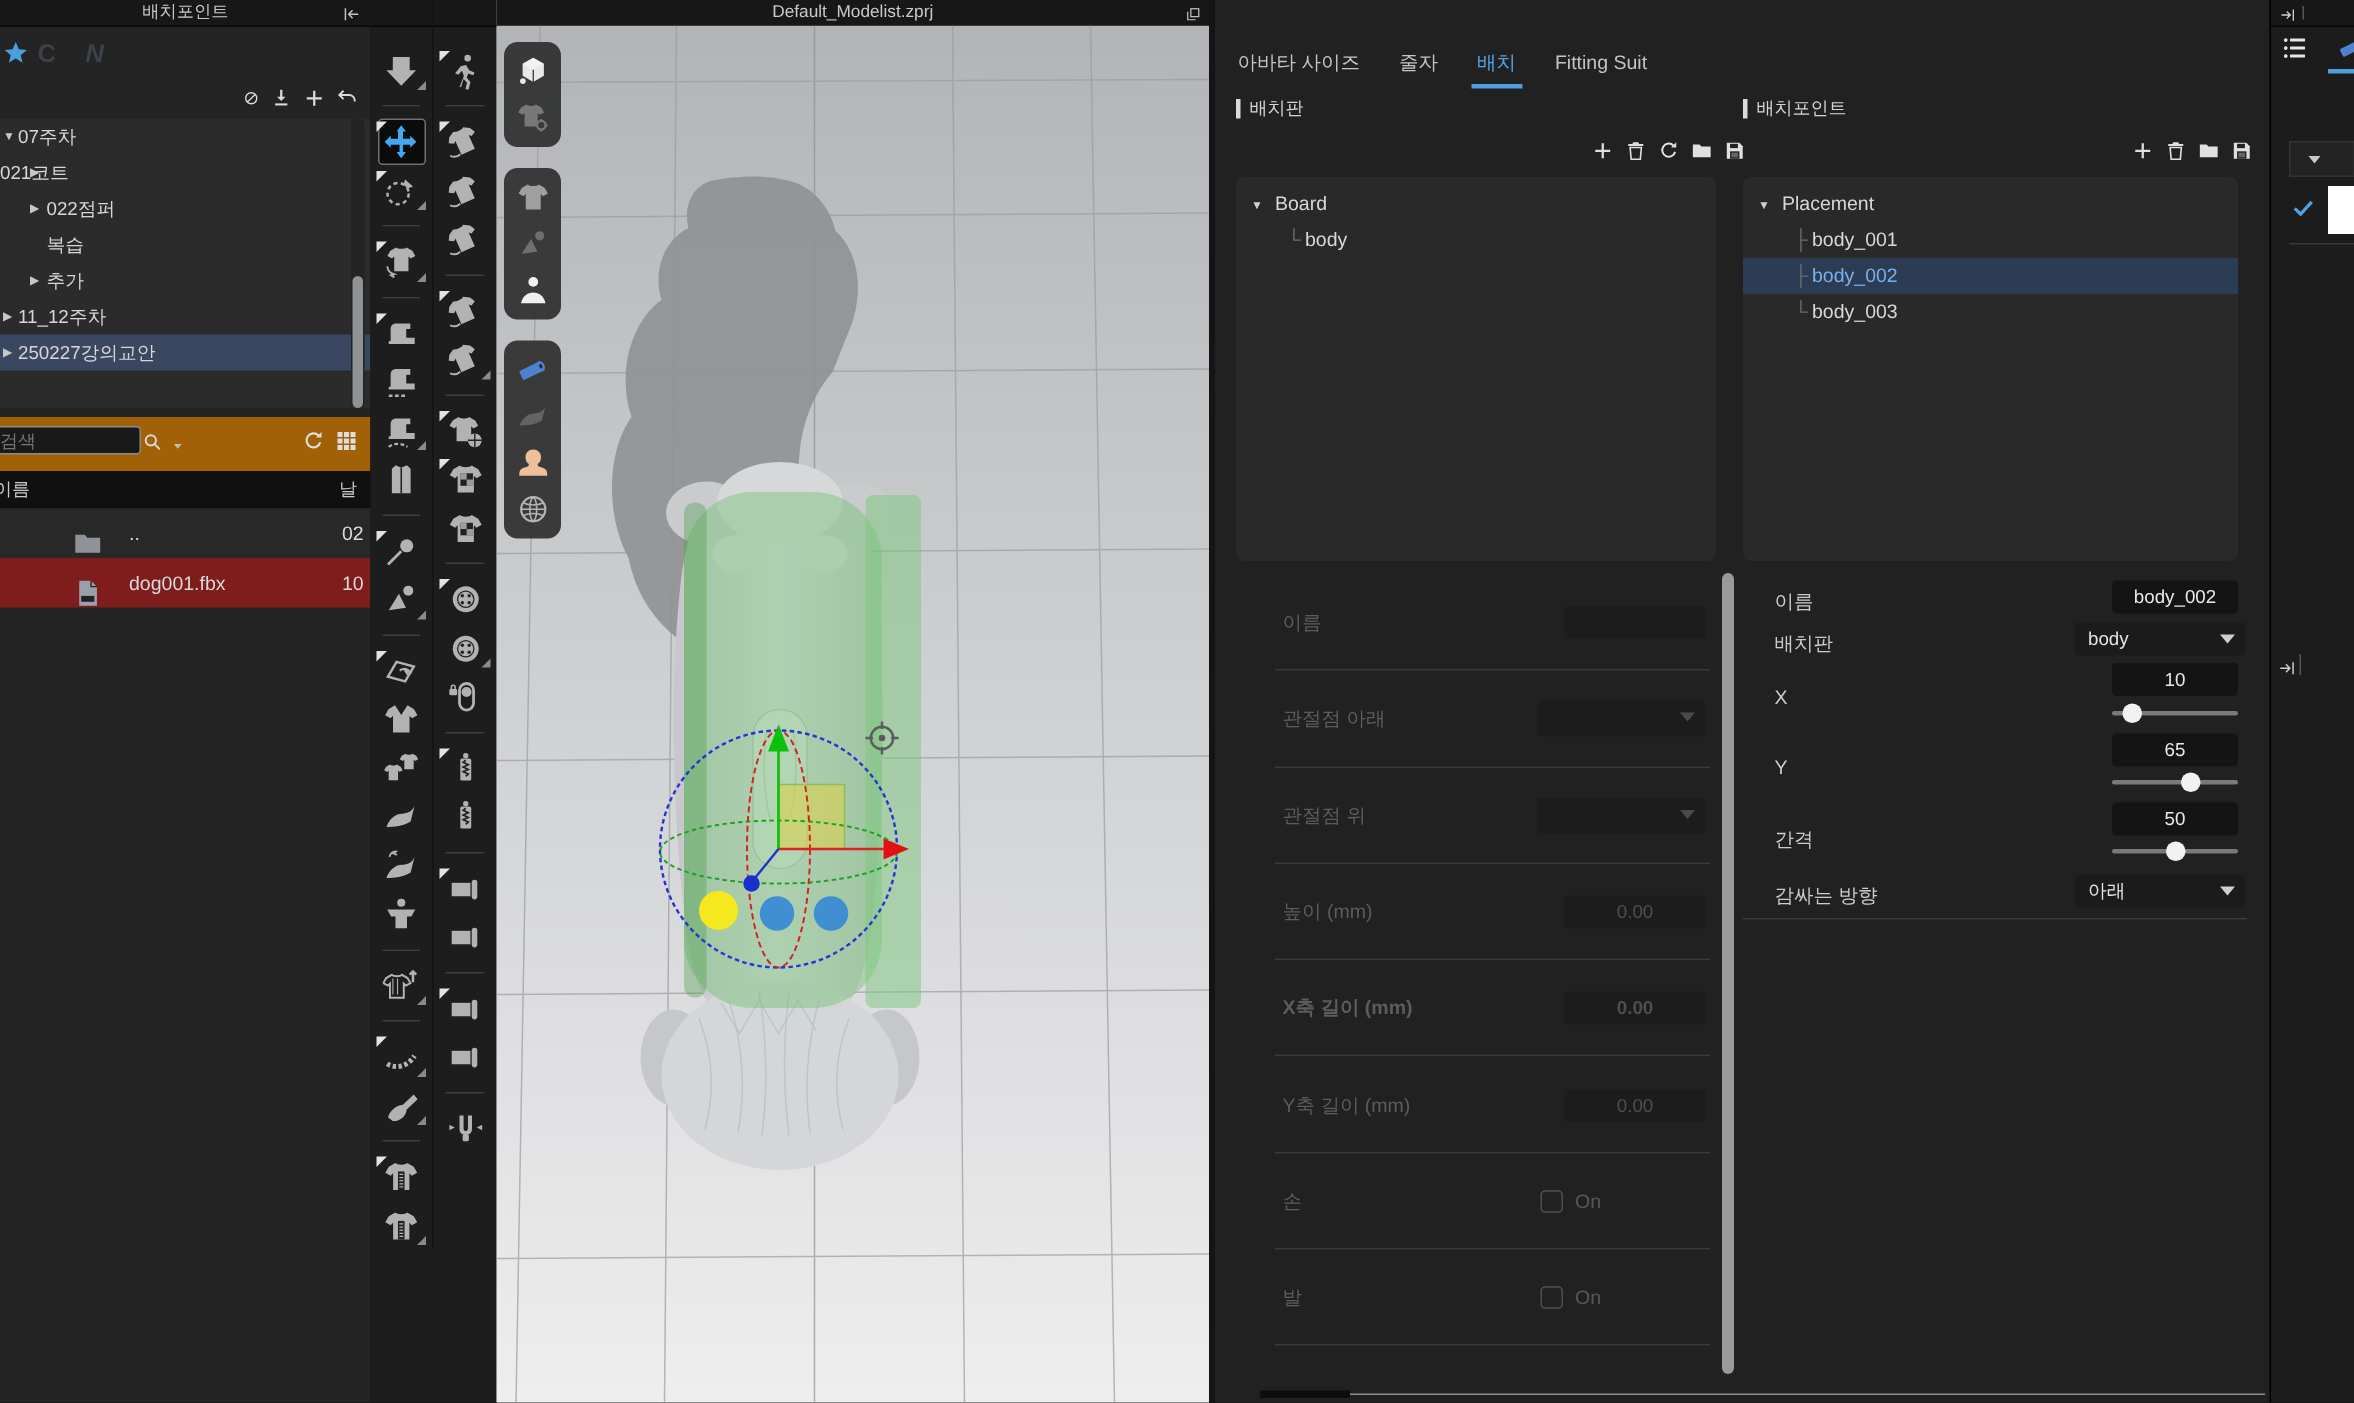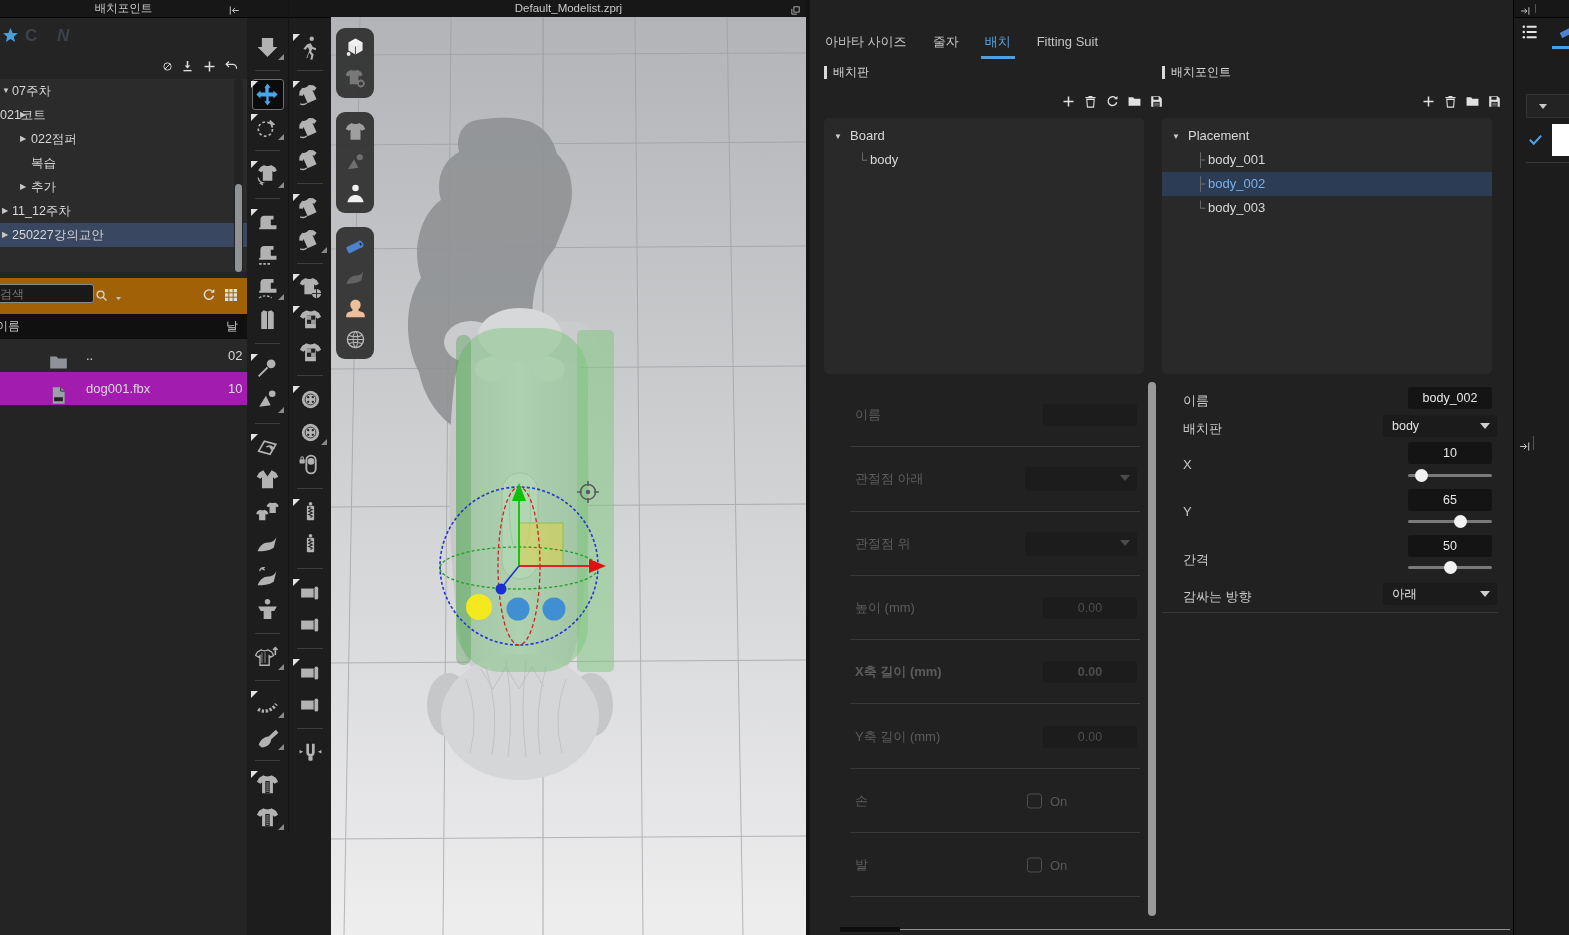--- a/index.html
+++ b/index.html
@@ -19,21 +19,21 @@
   .lrow.sel{background:#3a4760}
   .lrow .arr{position:absolute;top:0;font-size:8px;color:#c8c8c8}
   #libscroll{position:absolute;right:4px;top:79px;width:9px;height:193px;background:#232323;border-radius:4px}
   #libscroll .handle{position:absolute;left:1px;width:7px;top:105px;height:88px;background:#8f9396;border-radius:4px}
   #searchrow{position:absolute;left:0;top:278px;width:247px;height:36px;background:#a16207}
   #searchrow input{position:absolute;left:-6px;top:6px;width:88px;height:17px;background:#191919;border:1px solid #8a8a8a;
     border-radius:3px;color:#cfcfcf;font-size:12px;padding:0 5px;outline:none;font-family:inherit}
   #listhead{position:absolute;left:0;top:314px;width:247px;height:25px;background:#101010;color:#c9c9c9;font-size:12px;line-height:25px}
   #filelist{position:absolute;left:0;top:339px;width:247px}
   .frowF{position:relative;height:33px;line-height:33px;color:#d9d9d9;font-size:13px;background:#282828}
-  .frowF.sel{background:#a21caf}
+  .frowF.sel{background:#7f1d1d}
   .frowF .fdate{position:absolute;left:228px;top:0}
   
   #toolbar{position:absolute;left:247px;top:0;width:84px;height:935px;background:#1d1d1d}
   #toolbar .topstrip{position:absolute;left:0;top:0;width:84px;height:17px;background:#171717;border-bottom:1px solid #060606}
   .tcol{position:absolute;top:0;width:42px;padding-top:30.75px;box-sizing:border-box}
   #tcol1{left:0;border-right:1px solid #141414}
   #tcol2{left:42px}
   .tcell{position:relative;height:32.5px;display:flex;align-items:center;justify-content:center;color:#b2b2b2;cursor:default}
   .tcell.sel{color:#45a7f0}
   .tcell.sel .selbox{position:absolute;left:5px;top:1px;width:30px;height:29px;background:#0b0b0b;border:1px solid #707070;border-radius:3px}

